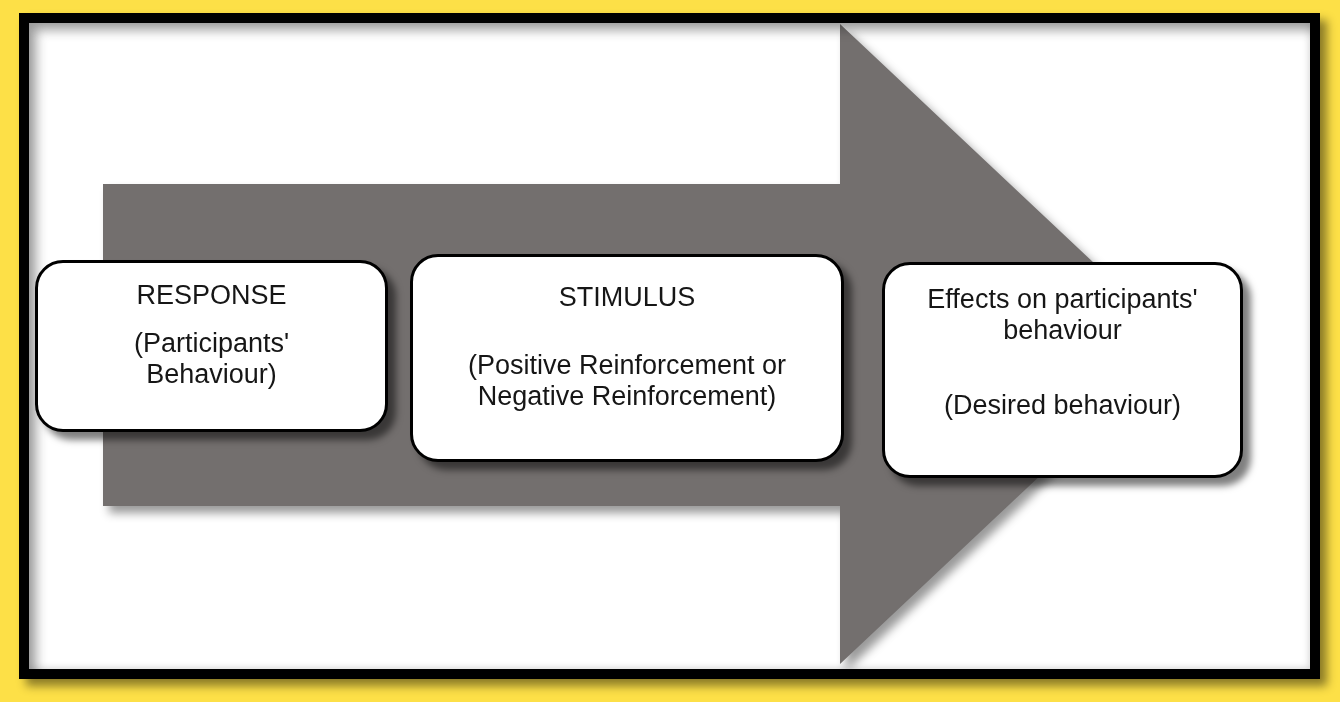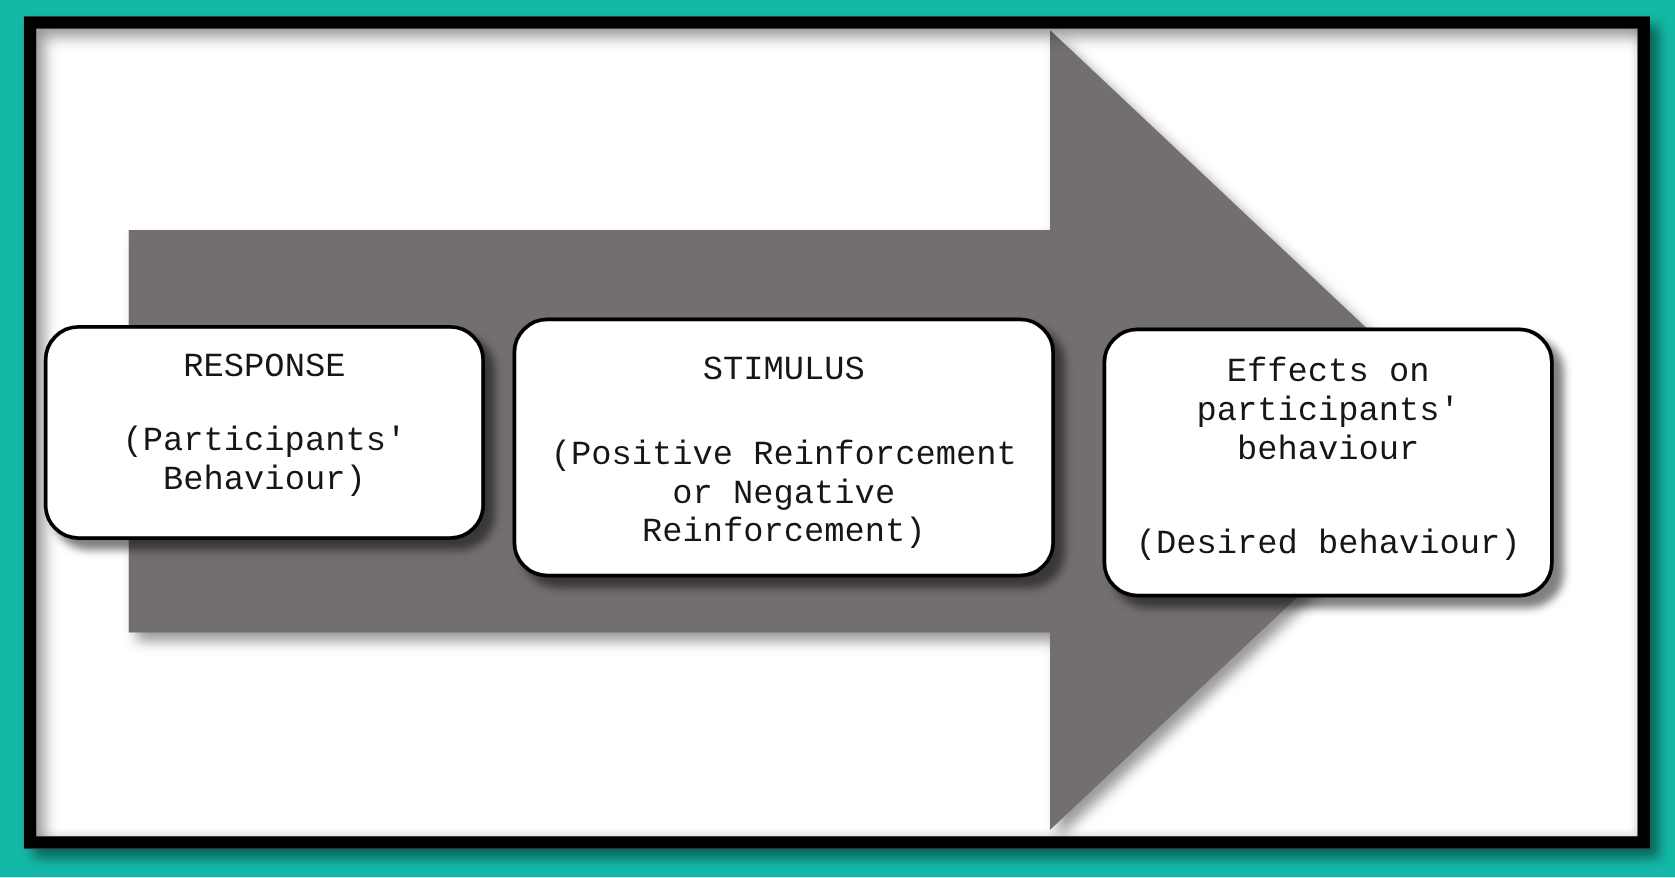--- a/index.html
+++ b/index.html
@@ -4,23 +4,23 @@
 <style>
   html, body {
     margin: 0;
     padding: 0;
     background: #ffffff;
   }
   .canvas {
     position: relative;
     width: 1340px;
     height: 702px;
-    background: #14b8a6;
+    background: #fde047;
     overflow: hidden;
-    font-family: Liberation Mono, monospace;
+    font-family: Liberation Sans, sans-serif;
   }
   .frame {
     position: absolute;
     left: 19px;
     top: 13px;
     width: 1301px;
     height: 666px;
     box-sizing: border-box;
     border: 10px solid #000000;
     background: #ffffff;
@@ -59,21 +59,21 @@
     text-align: center;
     color: #161616;
     font-size: 27px;
     line-height: 31px;
   }
   .box-title, .box-sub { margin: 0 auto; }
   .box-response {
     left: 35px; top: 260px; width: 353px; height: 172px;
     padding-top: 17px;
   }
-  .box-response .box-sub { max-width: 260px; margin-top: 28px; }
+  .box-response .box-sub { max-width: 260px; margin-top: 17px; }
   .box-stimulus {
     left: 410px; top: 254px; width: 434px; height: 208px;
     padding-top: 25px;
   }
   .box-stimulus .box-sub { max-width: 410px; margin-top: 37px; }
   .box-effects {
     left: 882px; top: 262px; width: 361px; height: 216px;
     padding-top: 19px;
   }
   .box-effects .box-title { max-width: 310px; }

